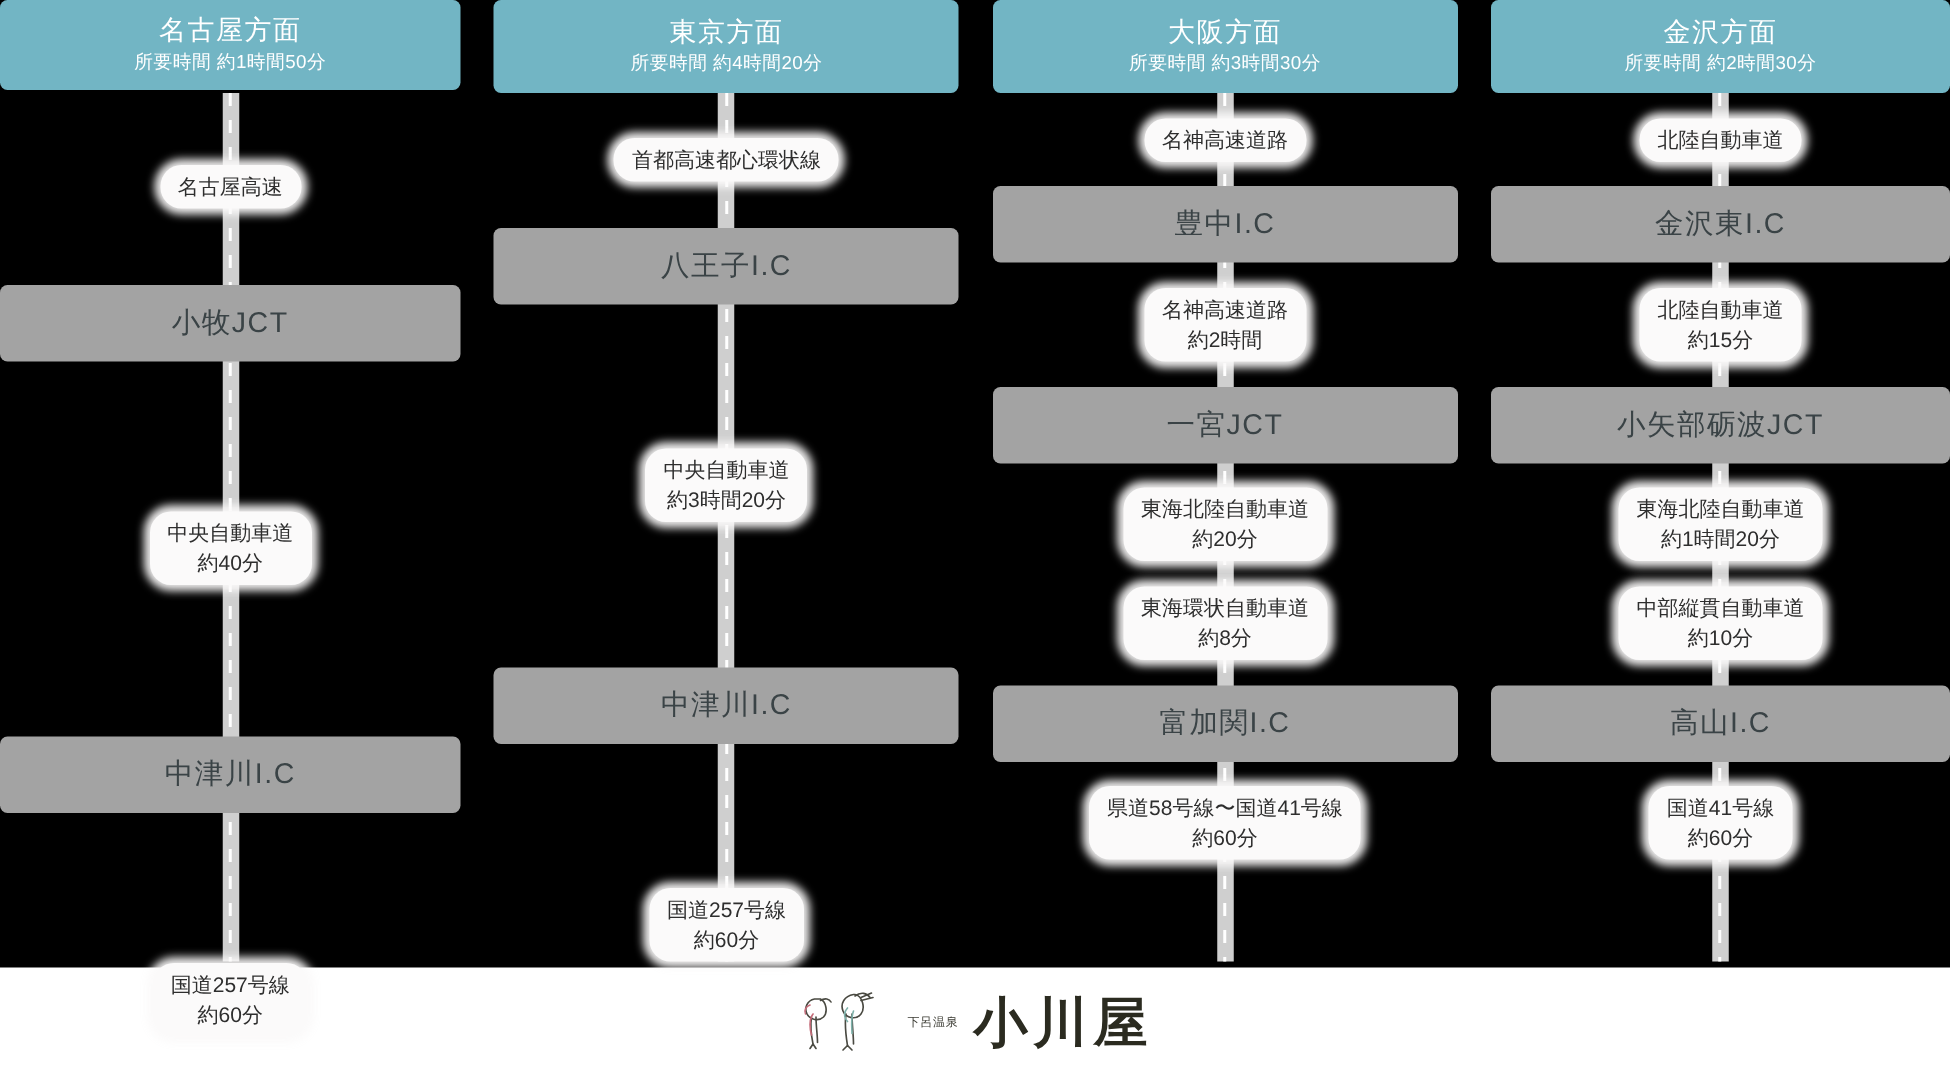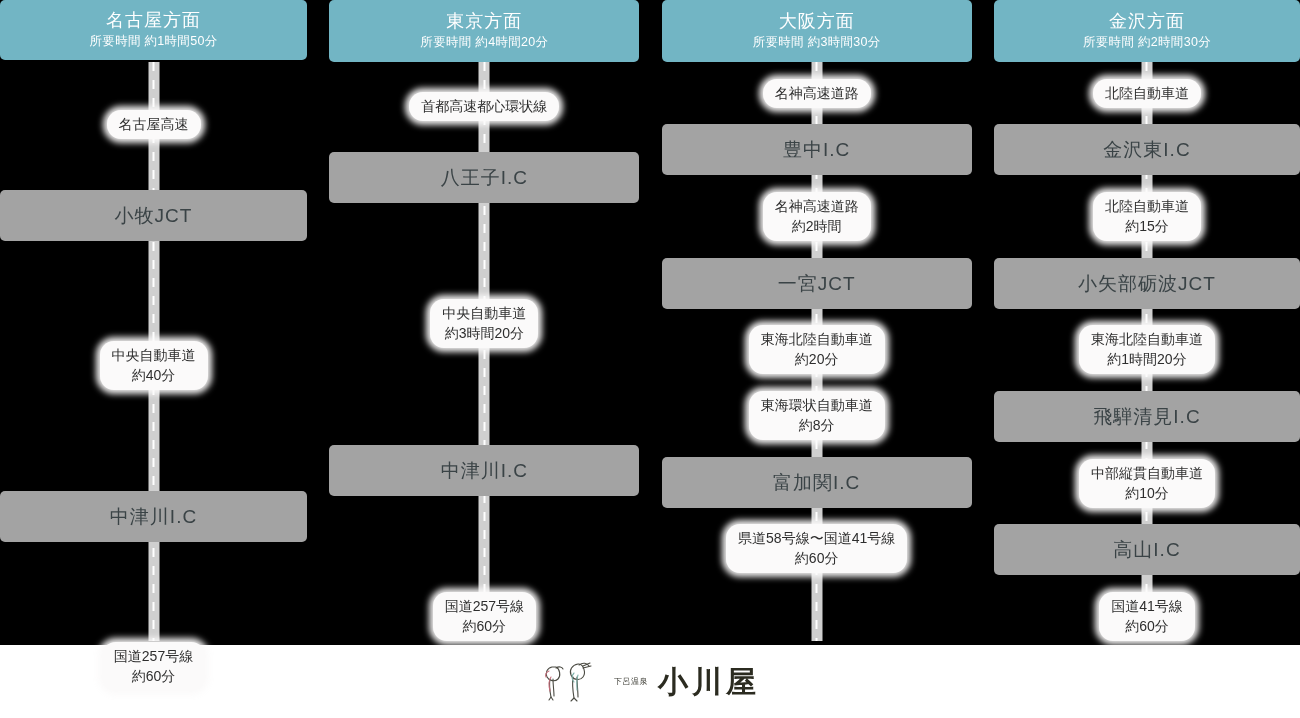--- a/index.html
+++ b/index.html
@@ -140,21 +140,21 @@
   }
   .logo .birds { display:block; }
   .logo .onsen {
     font-size:8px;
     color:#3a3a32;
     letter-spacing:0.5px;
     font-family:"DejaVu Sans", sans-serif;
     white-space:nowrap;
   }
   .logo .brand {
-    font-size:30px;
+    font-size:36px;
     color:#2b2b20;
     letter-spacing:4px;
     font-family:"DejaVu Serif", serif;
     font-weight:700;
     line-height:40px;
     white-space:nowrap;
   }
 </style>
 </head>
 <body>
@@ -246,21 +246,20 @@
             <div class="label"><span>北陸自動車道</span></div>
           </div>
           <div class="station" style="margin-top: 16.6667px;">金沢東I.C</div>
           <div class="seg" style="margin-top: 16.6667px;">
             <div class="label"><span>北陸自動車道</span><span class="l2">約15分</span></div>
           </div>
           <div class="station" style="margin-top: 16.6667px;">小矢部砺波JCT</div>
           <div class="seg" style="margin-top: 16.6667px;">
             <div class="label"><span>東海北陸自動車道</span><span class="l2">約1時間20分</span></div>
           </div>
-          <div class="station" style="margin-top: 16.6667px;">飛騨清見I.C</div>
           <div class="seg" style="margin-top: 16.6667px;">
             <div class="label"><span>中部縦貫自動車道</span><span class="l2">約10分</span></div>
           </div>
           <div class="station" style="margin-top: 16.6667px;">高山I.C</div>
           <div class="seg" style="margin-top: 16.6667px;">
             <div class="label"><span>国道41号線</span><span class="l2">約60分</span></div>
           </div>
         </div>
       </div>
     </div>

